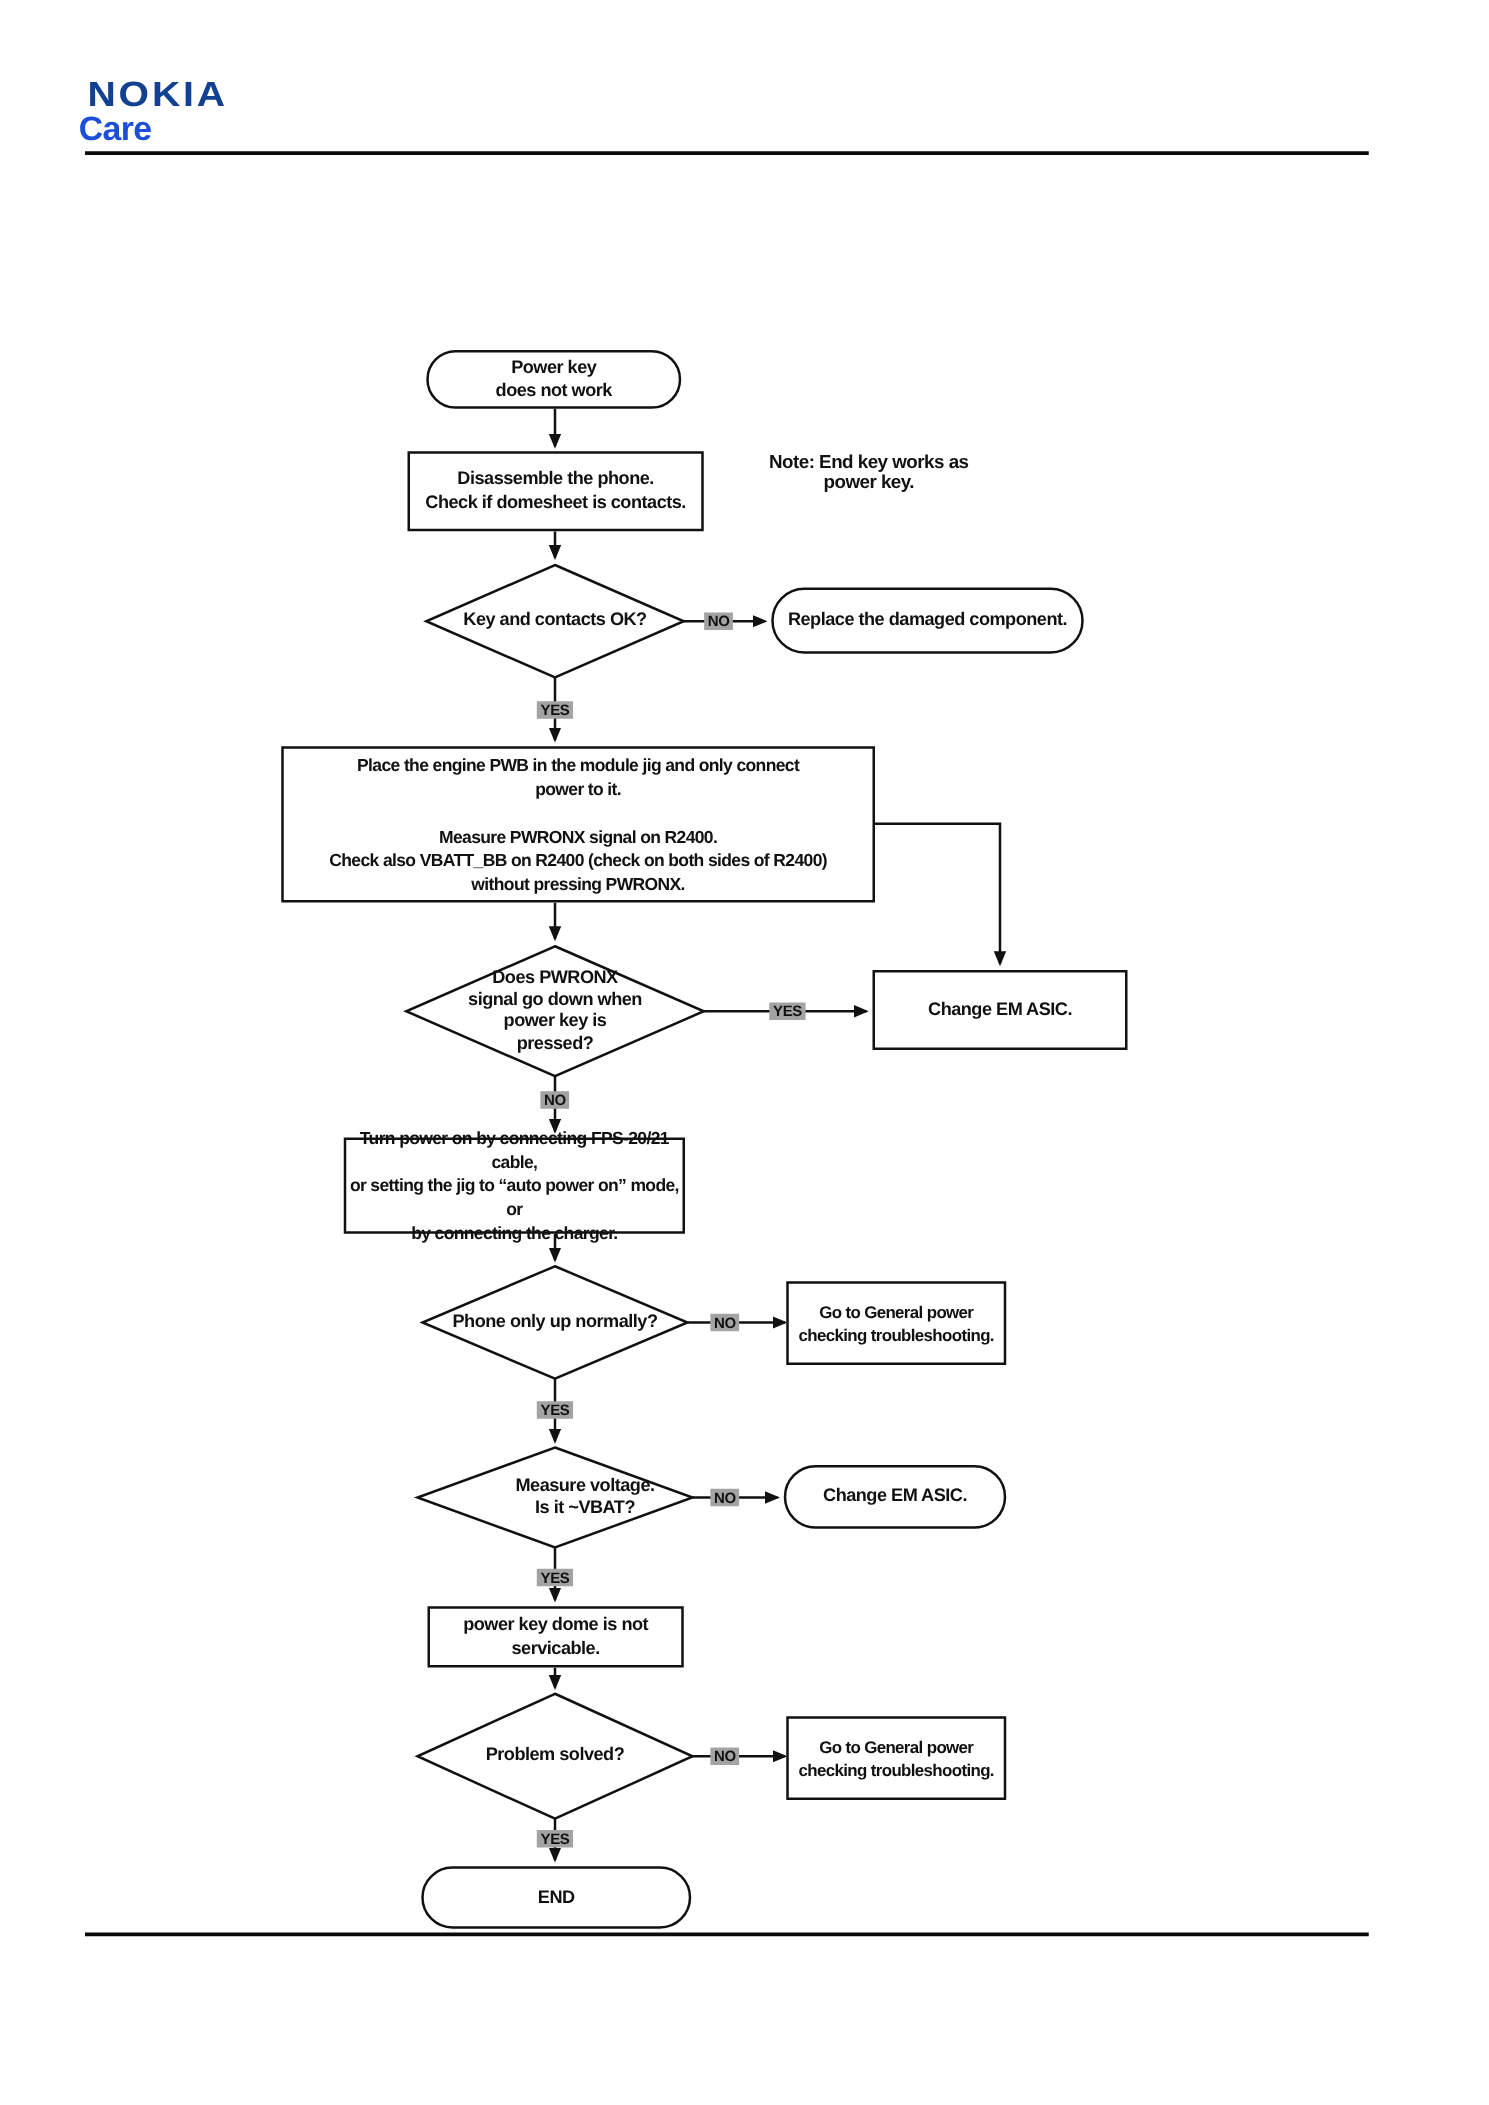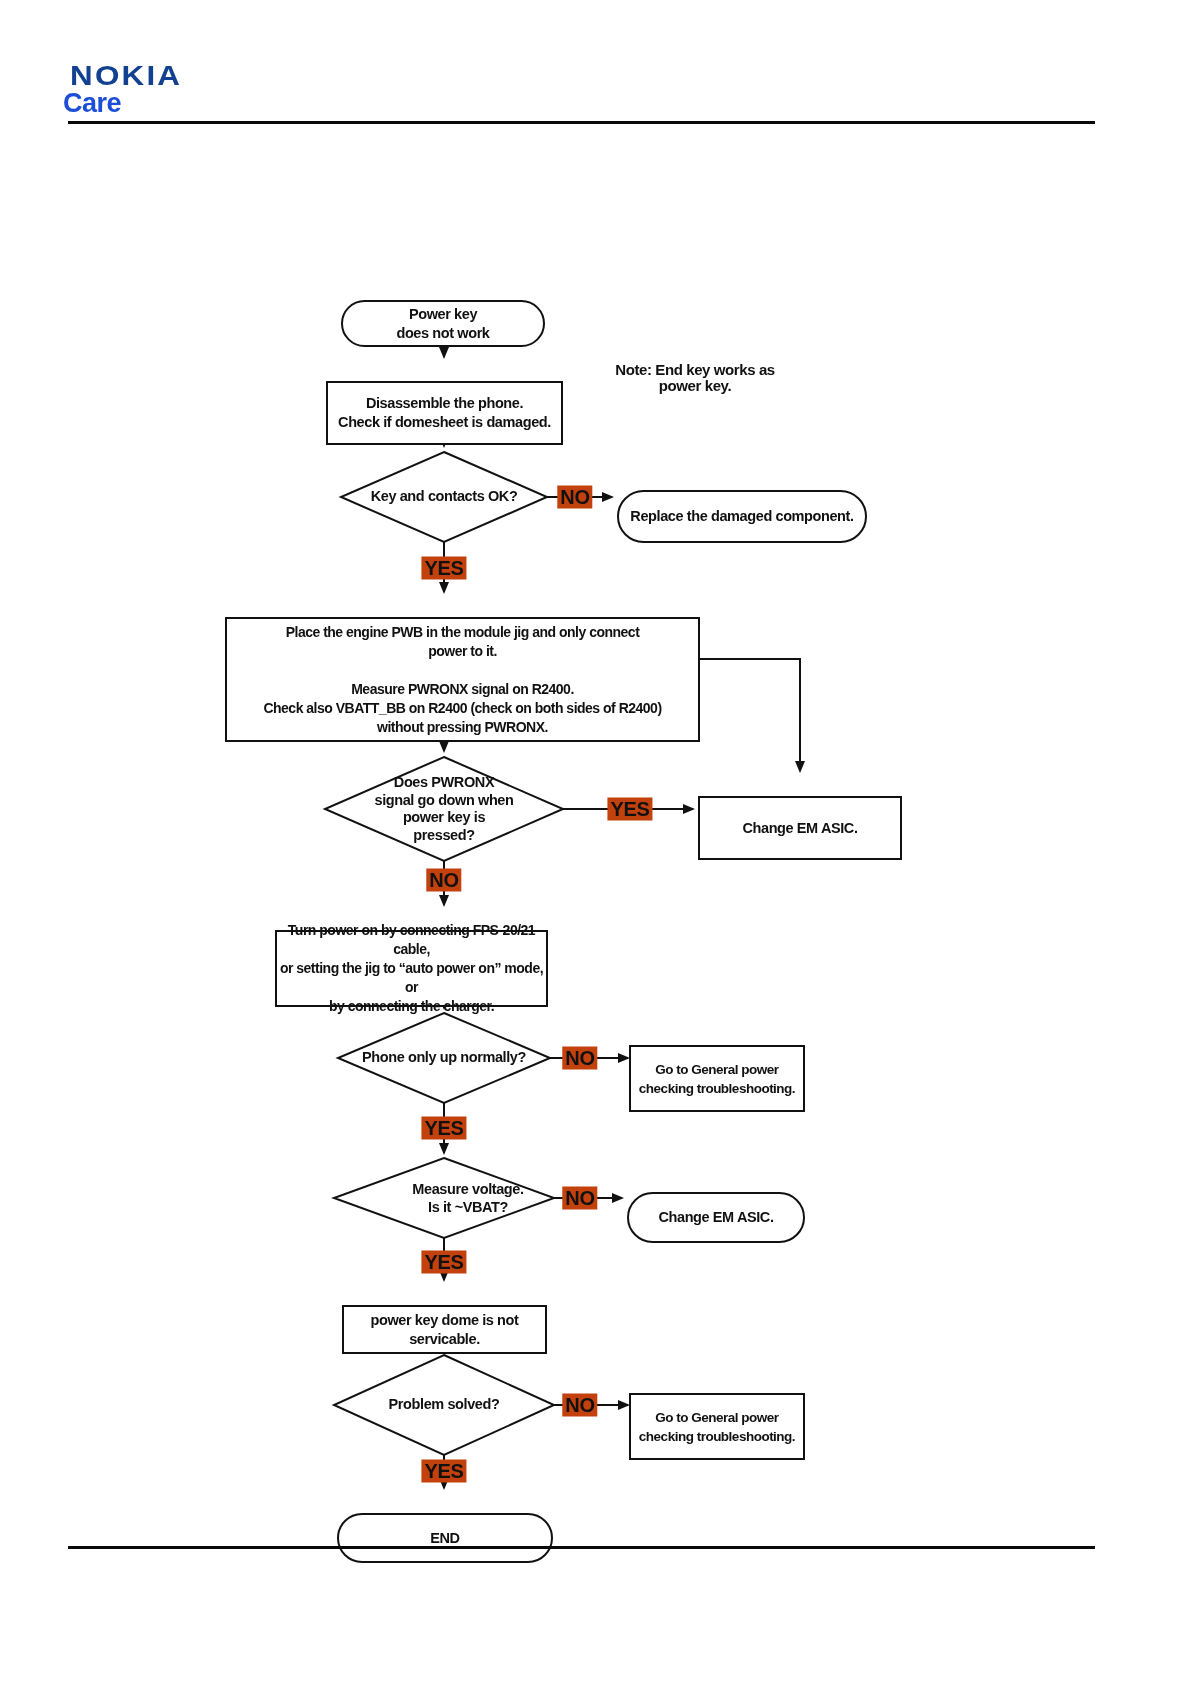--- a/index.html
+++ b/index.html
@@ -22,32 +22,31 @@
   }
   .rule{position:absolute;background:#0a0a0a;}
   .node{
     position:absolute;
     display:flex;align-items:center;justify-content:center;
     text-align:center;
     border:2px solid #111;background:#fff;
     font-weight:bold;font-size:14.5px;line-height:19px;
     letter-spacing:-0.4px;white-space:pre-line;
     box-sizing:border-box;
-    margin-top:20px;
   }
   .stadium{border-radius:28px;}
   .dtext{
     position:absolute;transform:translate(-50%,-50%);
     text-align:center;font-weight:bold;font-size:14.5px;line-height:17.5px;
     letter-spacing:-0.4px;white-space:pre-line;
   }
   .chip{
     position:absolute;transform:translate(-50%,-50%);
-    background:#c2410c;padding:0 3px;
-    font-weight:bold;font-size:20px;letter-spacing:-0.3px;
+    background:#a3a3a3;padding:0 3px;
+    font-weight:bold;font-size:12px;letter-spacing:-0.3px;
   }
   .note{
     position:absolute;left:605px;top:362px;width:180px;
     text-align:center;font-weight:bold;font-size:15px;line-height:16px;
     letter-spacing:-0.4px;white-space:pre-line;
   }
   svg.wires{position:absolute;left:0;top:0;}
 </style>
 </head>
 <body>
@@ -91,21 +90,21 @@
     </g>
   </svg>
 
   <div class="note">Note: End key works as
 power key.</div>
 
   <div class="node stadium" style="left:341px;top:280px;width:204px;height:47px;">Power key
 does not work</div>
 
   <div class="node" style="left:326px;top:361px;width:237px;height:64px;">Disassemble the phone.
-Check if domesheet is damaged.</div>
+Check if domesheet is contacts.</div>
 
   <div class="dtext" style="left:444px;top:497px;width:190px;">Key and contacts OK?</div>
 
   <div class="node stadium" style="left:617px;top:470px;width:250px;height:53px;">Replace the damaged component.</div>
 
   <div class="node" style="left:225px;top:597px;width:475px;height:125px;font-size:14px;letter-spacing:-0.5px;">Place the engine PWB in the module jig and only connect
 power to it.
 
 Measure PWRONX signal on R2400.
 Check also VBATT_BB on R2400 (check on both sides of R2400)

